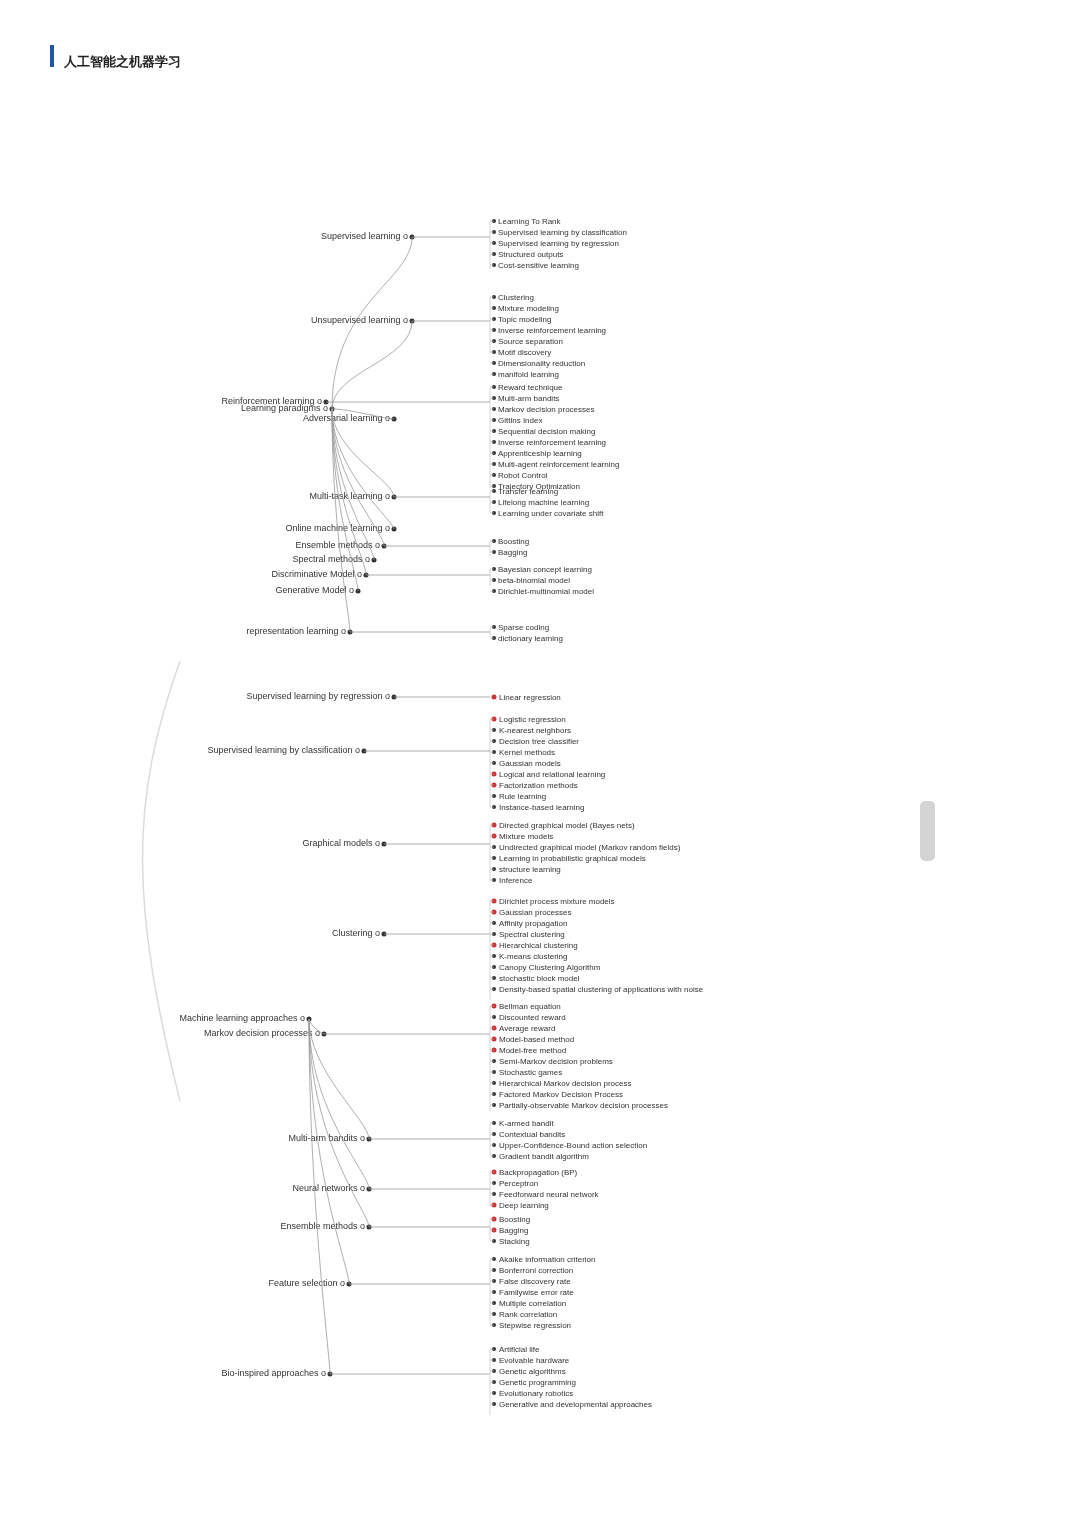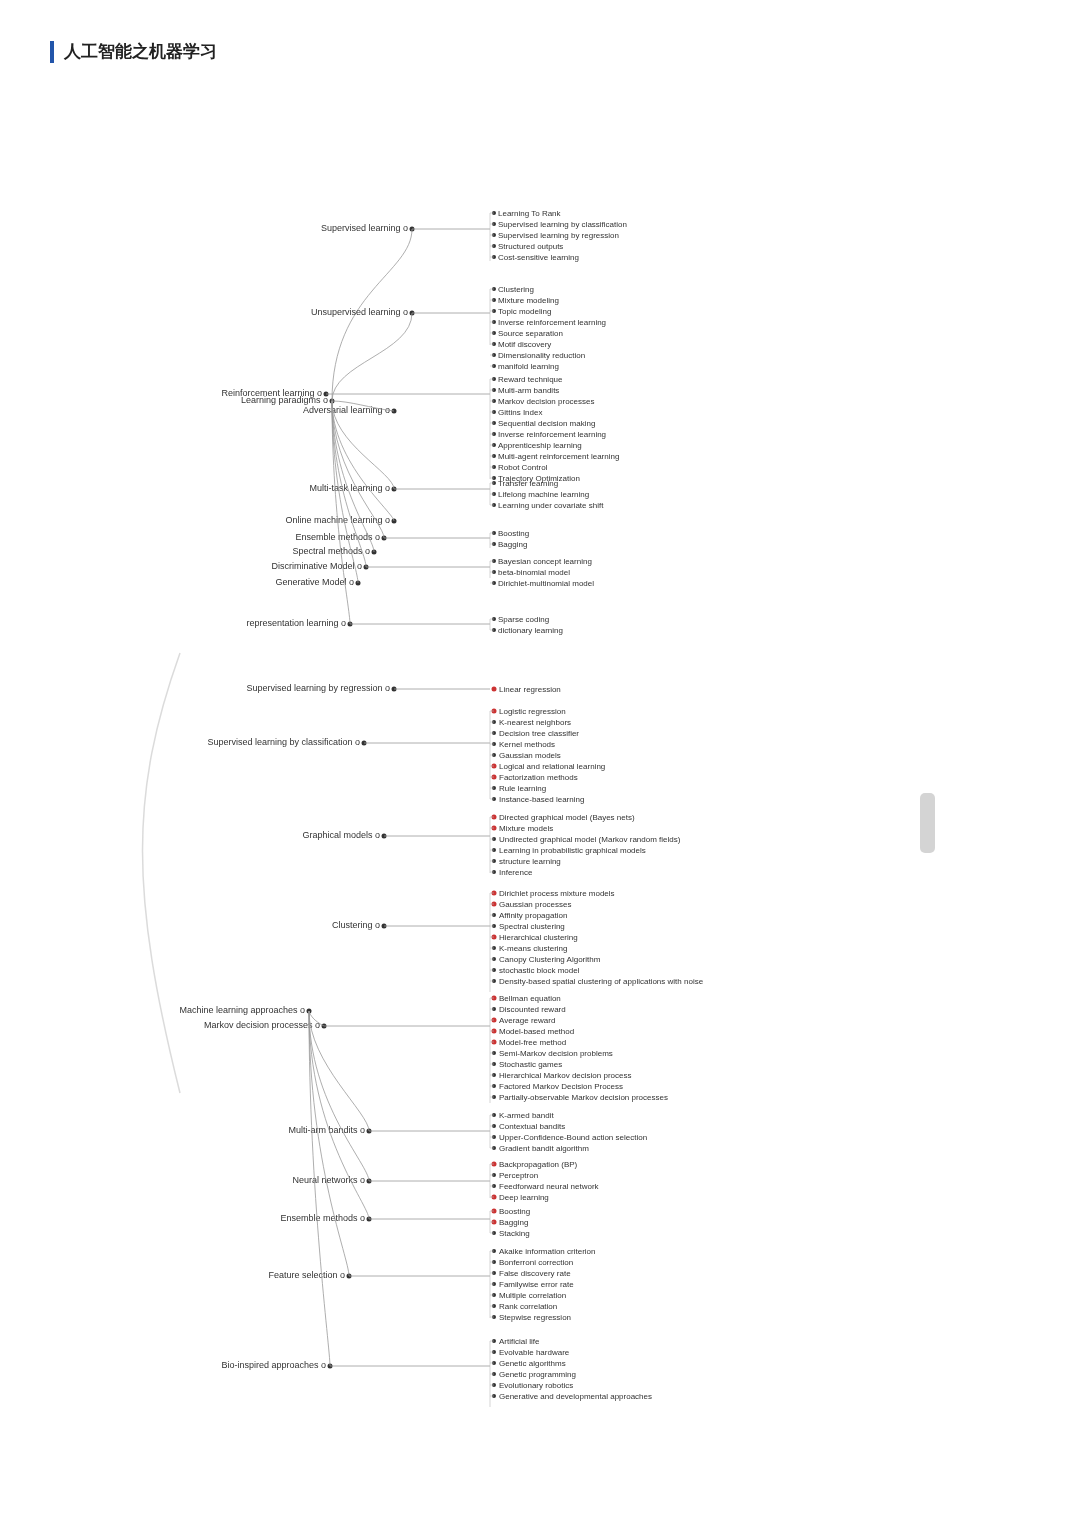--- a/index.html
+++ b/index.html
@@ -24,24 +24,25 @@
       margin-bottom: 30px;
     }
     .header-bar {
       width: 4px;
       height: 22px;
       background: #2255aa;
       margin-right: 10px;
       flex-shrink: 0;
     }
     .header-title {
-      font-size: 17px;
+      font-size: 13px;
       font-weight: bold;
       color: #222;
       font-family: Liberation Mono, monospace;
+      margin-top: 13px;
     }
     .diagram-area {
       position: relative;
       width: 980px;
       margin: 0 auto;
     }
     svg.mind-map {
       width: 100%;
     }
   </style>

